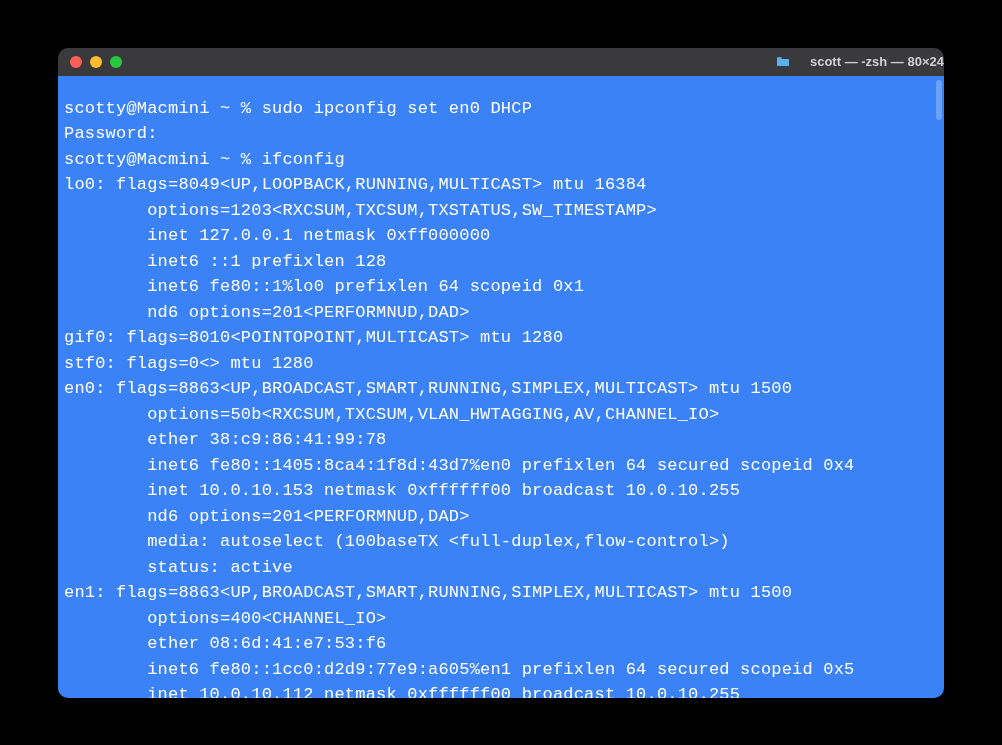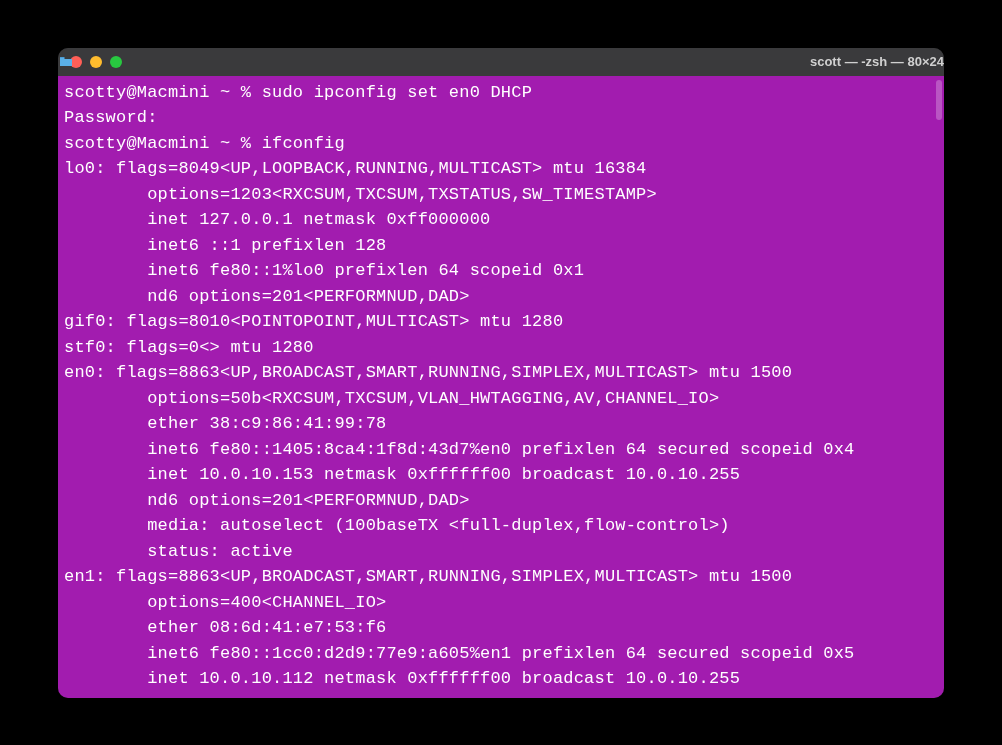--- a/index.html
+++ b/index.html
@@ -48,42 +48,42 @@
     .tl-close { background: #ff5f57; }
     .tl-min { background: #febc2e; }
     .tl-max { background: #28c840; }
     .title-center {
       position: absolute;
       left: 1px;
       right: 0;
       text-align: center;
       display: flex;
       align-items: center;
-      justify-content: space-between;
+      justify-content: flex-end;
       gap: 20px;
       pointer-events: none;
     }
     .title-center span.title-text {
       color: #d0d0d0;
       font-size: 13px;
       font-family: -apple-system, "SF Pro Text", "Helvetica Neue", sans-serif;
       font-weight: 600;
     }
     .folder-icon {
       width: 14px;
       height: 11px;
       display: inline-block;
     }
     .folder-icon svg {
       display: block;
     }
     .terminal-body {
       flex: 1;
-      background: #a21caf;
-      padding: 4px 6px;
+      background: #3b82f6;
+      padding: 20px 6px;
       overflow: hidden;
       position: relative;
     }
     .terminal-content {
       color: #ffffff;
       font-size: 17px;
       line-height: 1.5;
       white-space: pre;
       font-family: "SF Mono", Menlo, Monaco, "Courier New", monospace;
       letter-spacing: 0.2px;

